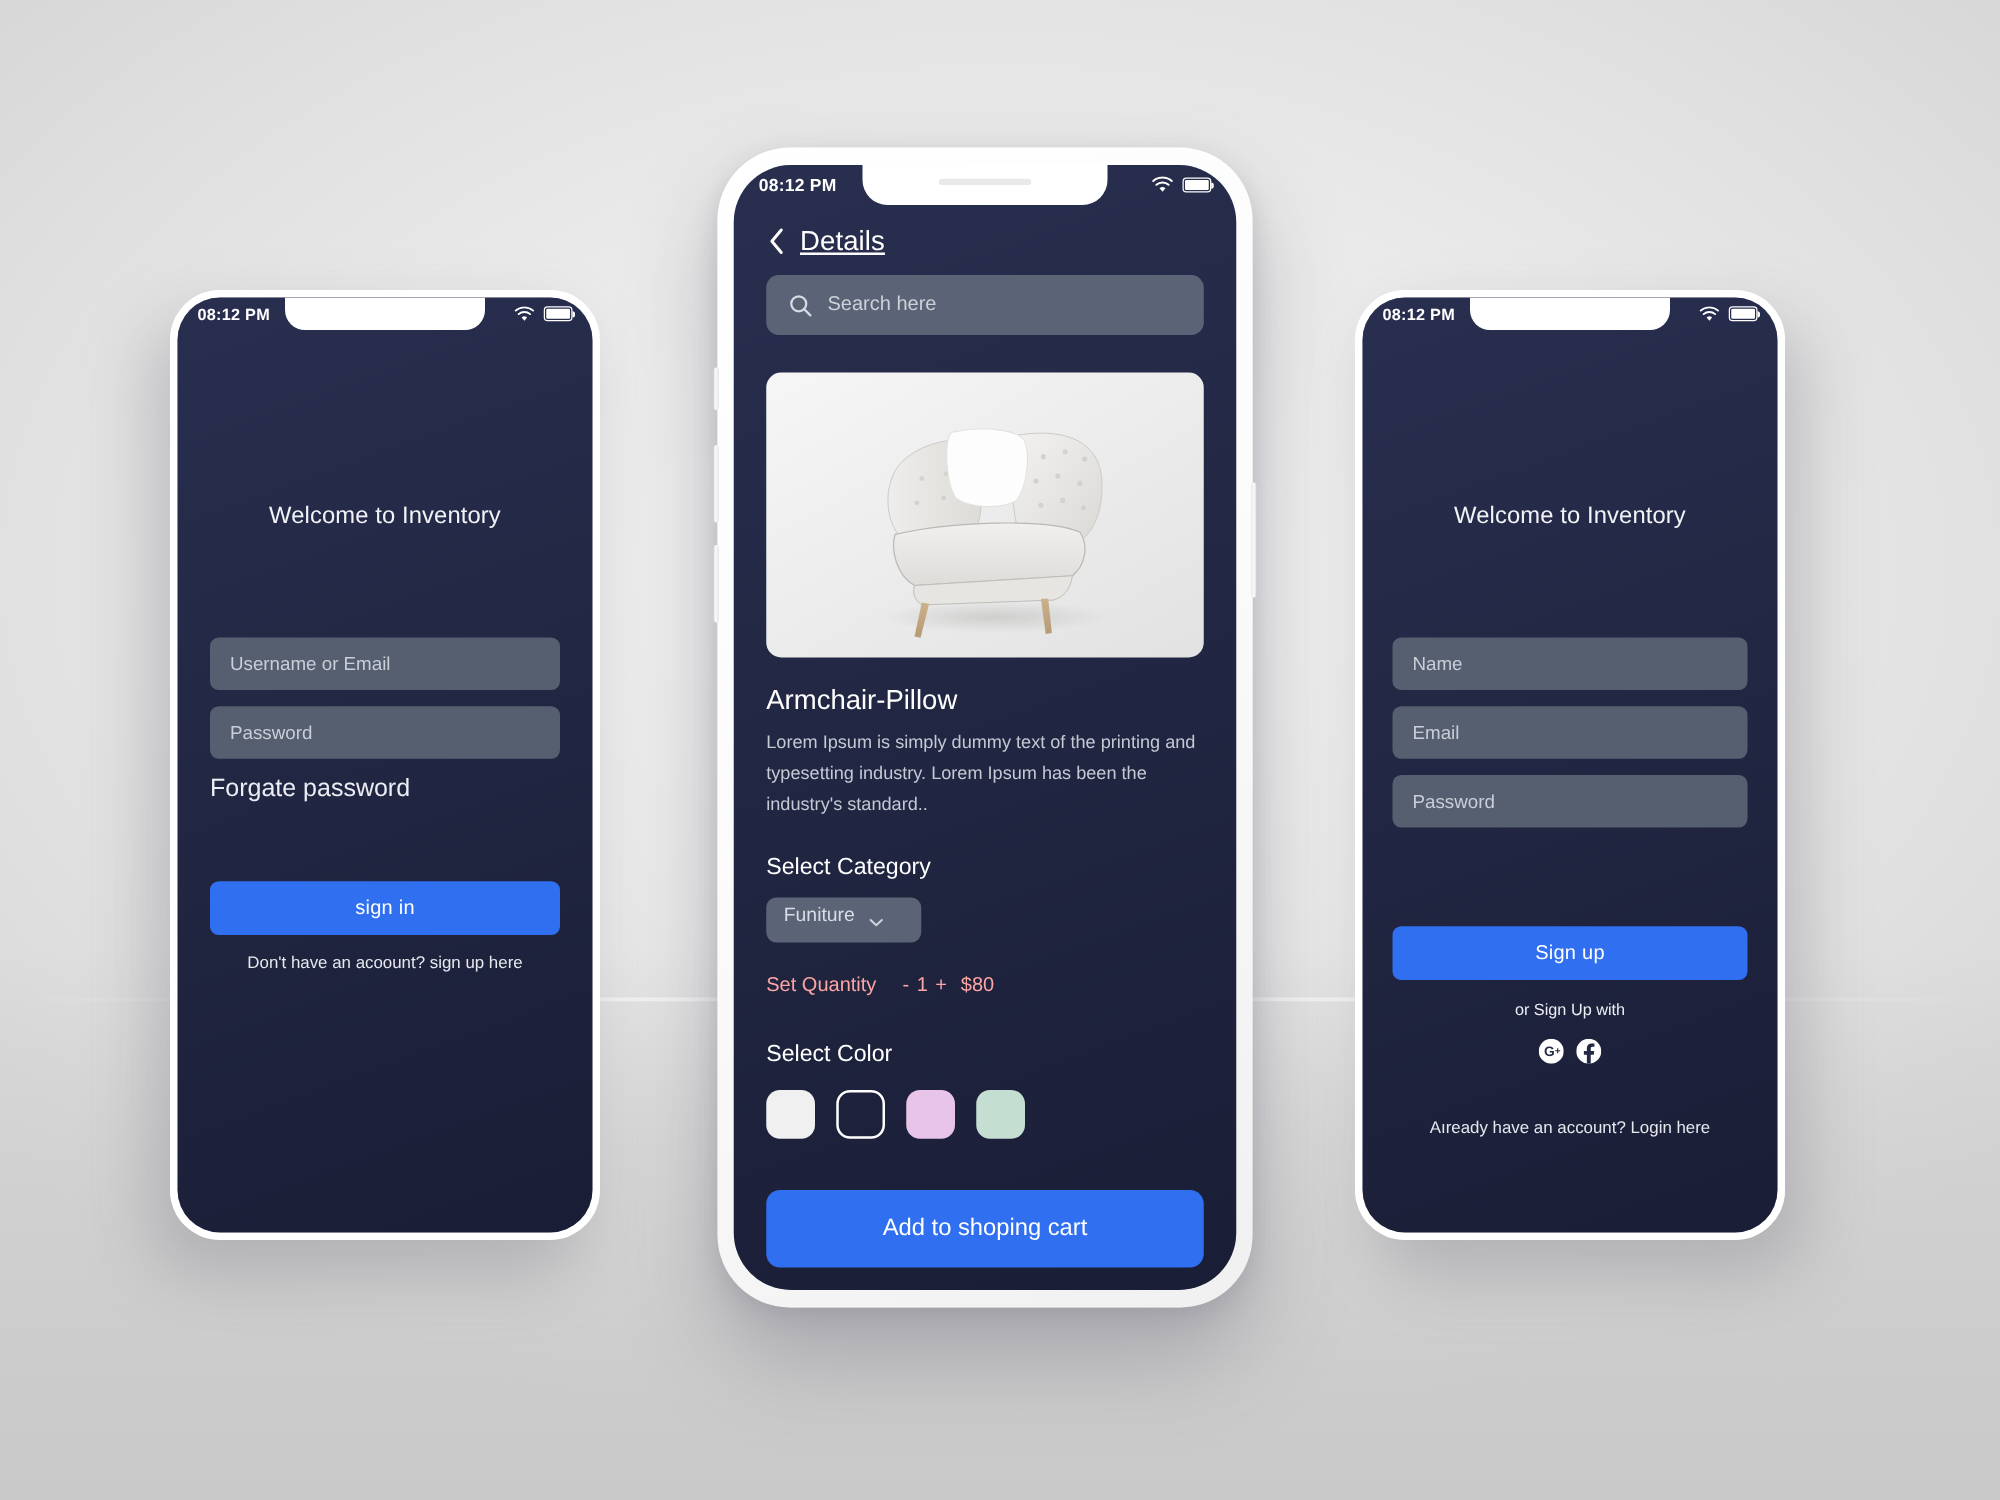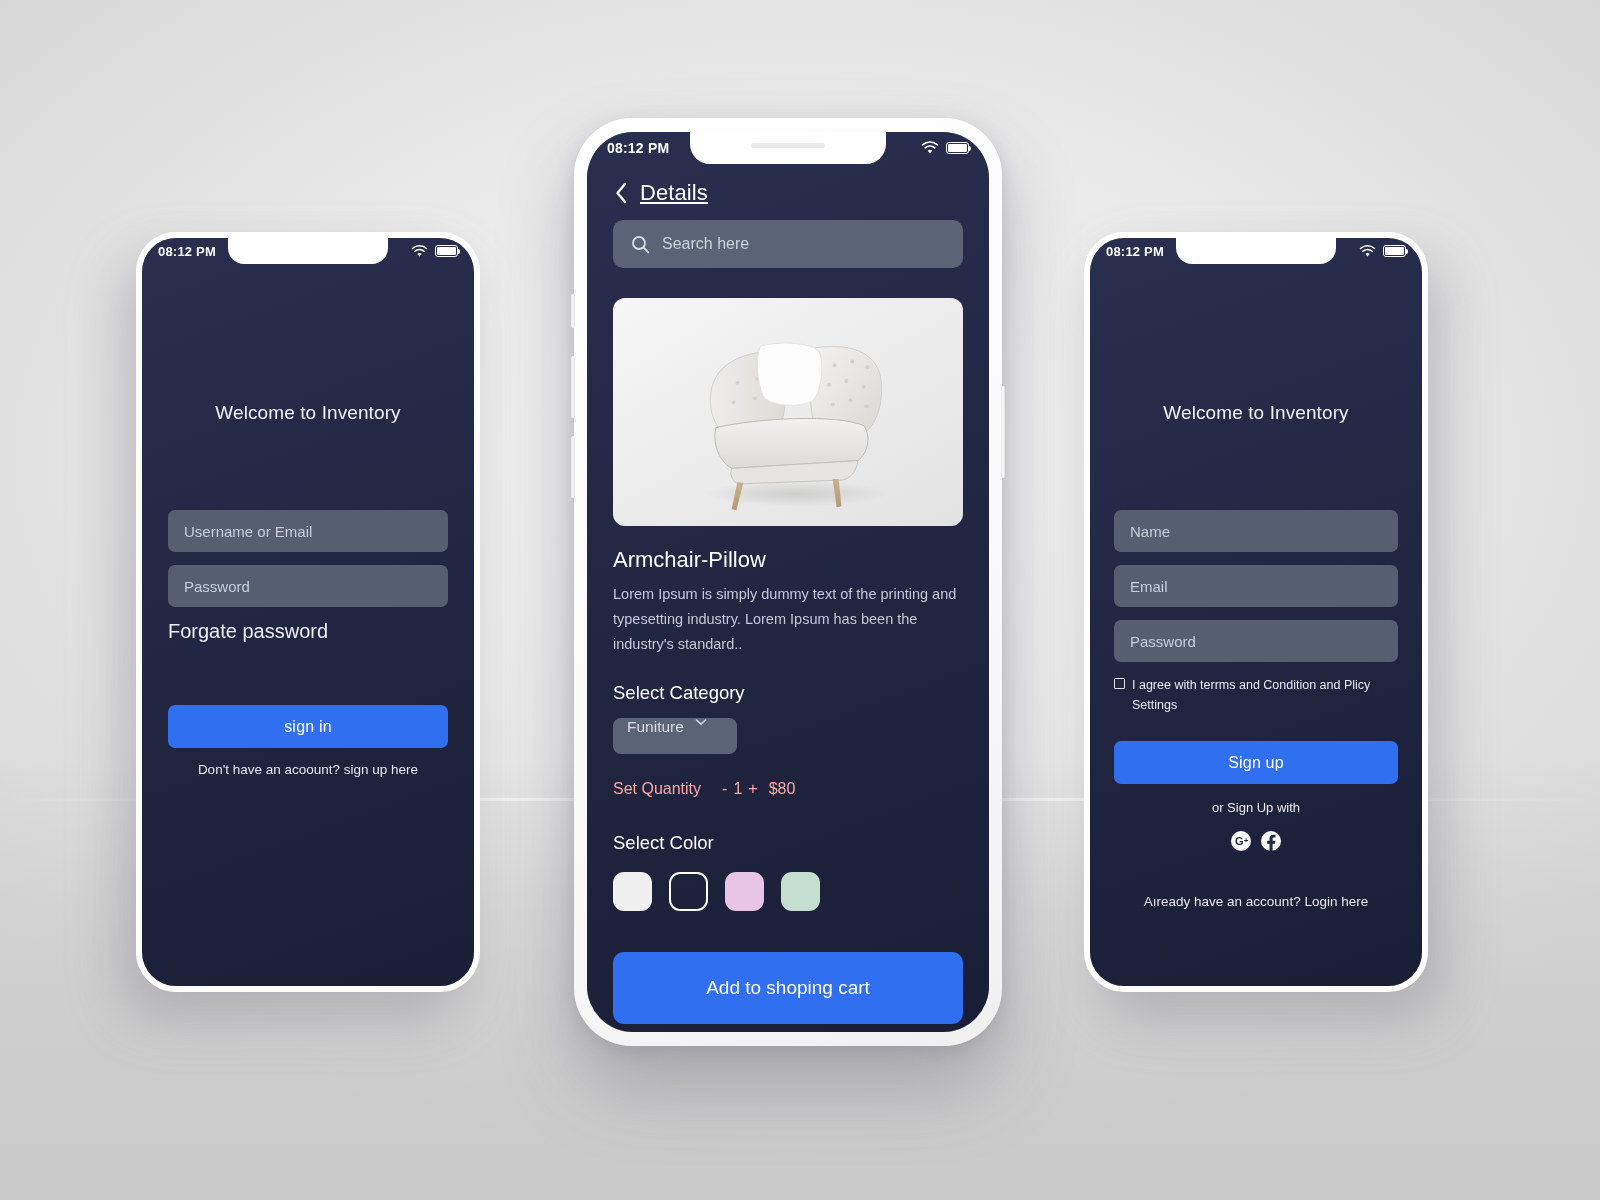--- a/index.html
+++ b/index.html
@@ -277,23 +277,23 @@
   .c-lbl-cat { top: 550px; }
   .c-lbl-color { top: 700px; }
 
   .c-select {
     position: absolute;
     left: 26px; top: 586px;
     height: 36px;
     min-width: 124px;
     background: #5b6476;
     border-radius: 8px;
-    display: inline-flex; align-items: flex-start;
+    display: inline-flex; align-items: flex-end;
     gap: 11px;
-    padding: 0 14px;
+    padding: 12px 14px;
     color: #d9dde5;
     font-size: 15.5px;
     cursor: pointer;
   }
 
   .c-qty {
     position: absolute;
     left: 26px; top: 648px;
     display: flex; align-items: center;
     color: #fca5a5;
@@ -315,21 +315,21 @@
     cursor: pointer;
   }
   .swatch.sel { border: 2px solid #ffffff; background: transparent !important; }
 
   .c-cta-wrap {
     position: absolute;
     left: 26px; right: 26px; top: 820px;
   }
   .c-cta {
     display: block; width: 100%;
-    height: 72px;
+    height: 62px;
     border: none; border-radius: 11px;
     background: #2f6ff0;
     color: #fff;
     font-size: 19px;
     cursor: pointer;
     font-family: "Liberation Sans", sans-serif;
   }
 </style>
 </head>
 <body>
@@ -521,24 +521,20 @@
       </span>
     </div>
 
     <div class="content">
       <div class="welcome-title" style="top:164px">Welcome to Inventory</div>
 
       <div class="r-form">
         <input class="field" type="text" placeholder="Name" style="">
         <input class="field" type="email" placeholder="Email" style="">
         <input class="field" type="password" placeholder="Password" style="">
-        <label class="terms">
-          <span class="checkbox"></span>
-          <span>I agree with terrms and Condition and Plicy Settings</span>
-        </label>
       </div>
 
       <div class="r-cta-wrap">
         <button class="cta">Sign up</button>
         <div class="small-link r-or">or Sign Up with</div>
         <div class="socials">
           <svg class="social-ico" viewBox="0 0 20 20">
             <circle cx="10" cy="10" r="10" fill="#ffffff"></circle>
             <text x="8.4" y="14" font-family="Liberation Sans, sans-serif" font-size="11" font-weight="bold" fill="#232845" text-anchor="middle">G</text>
             <text x="15.1" y="12" font-family="Liberation Sans, sans-serif" font-size="8" font-weight="bold" fill="#232845" text-anchor="middle">+</text>

